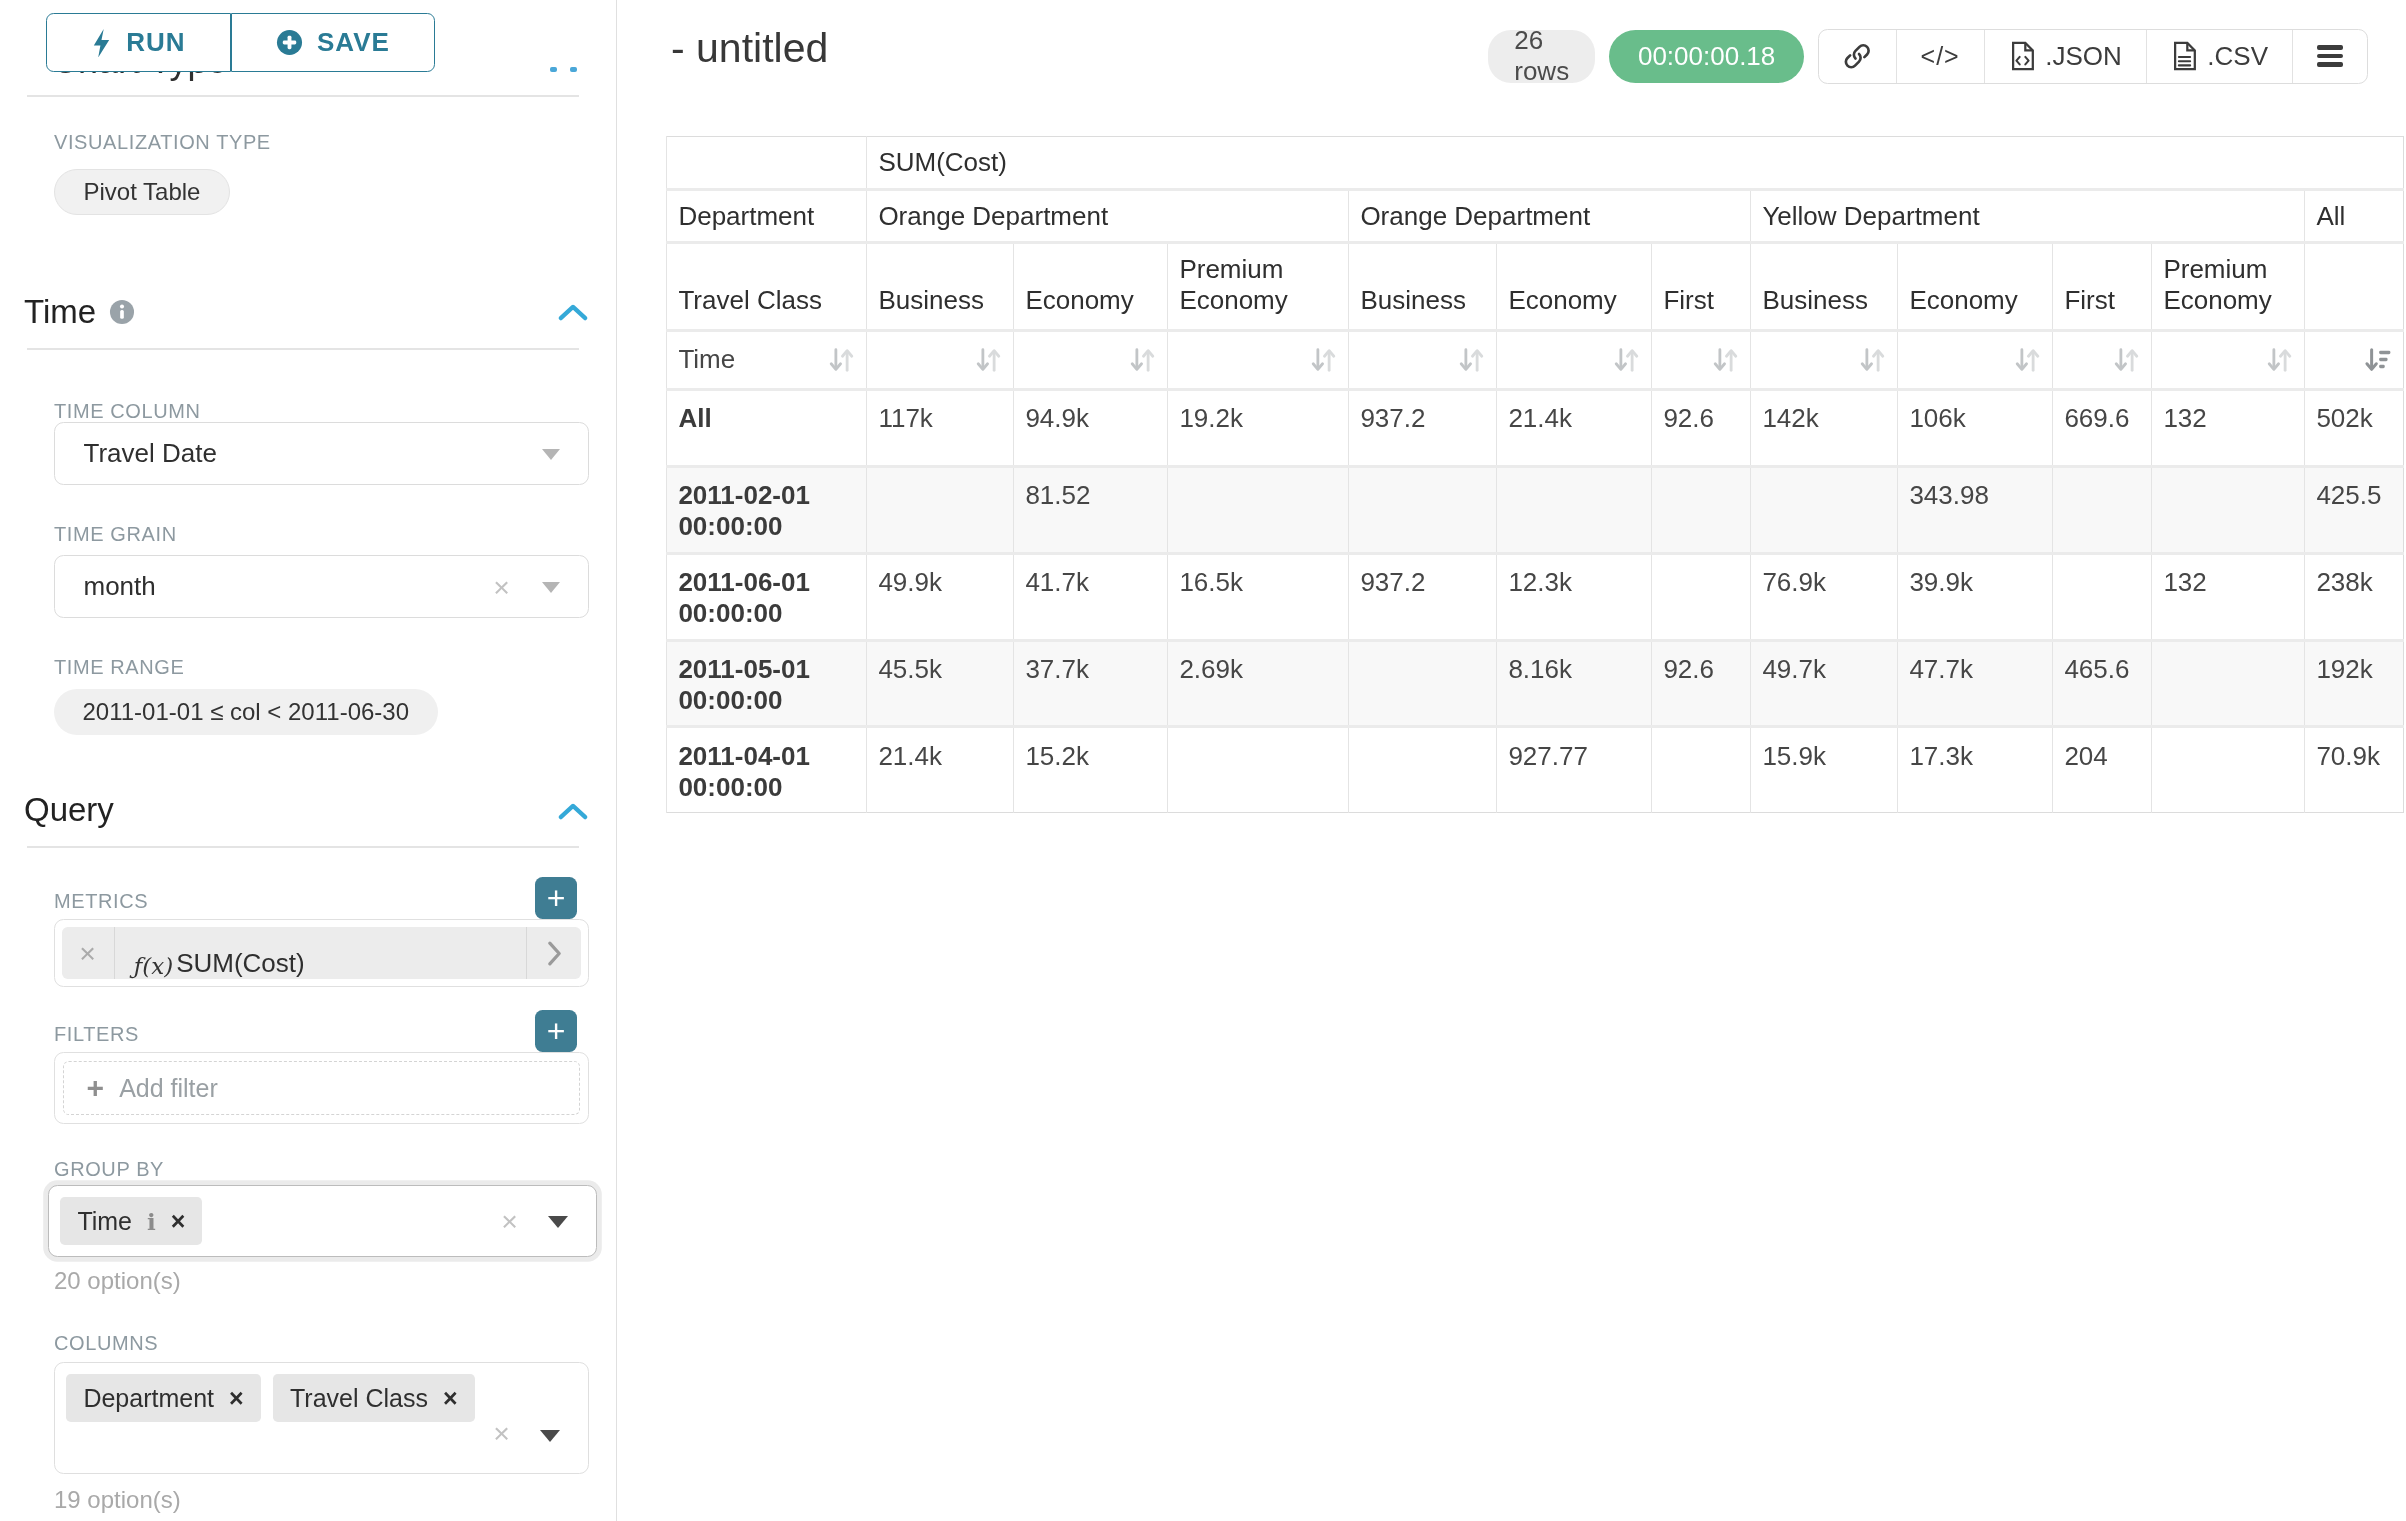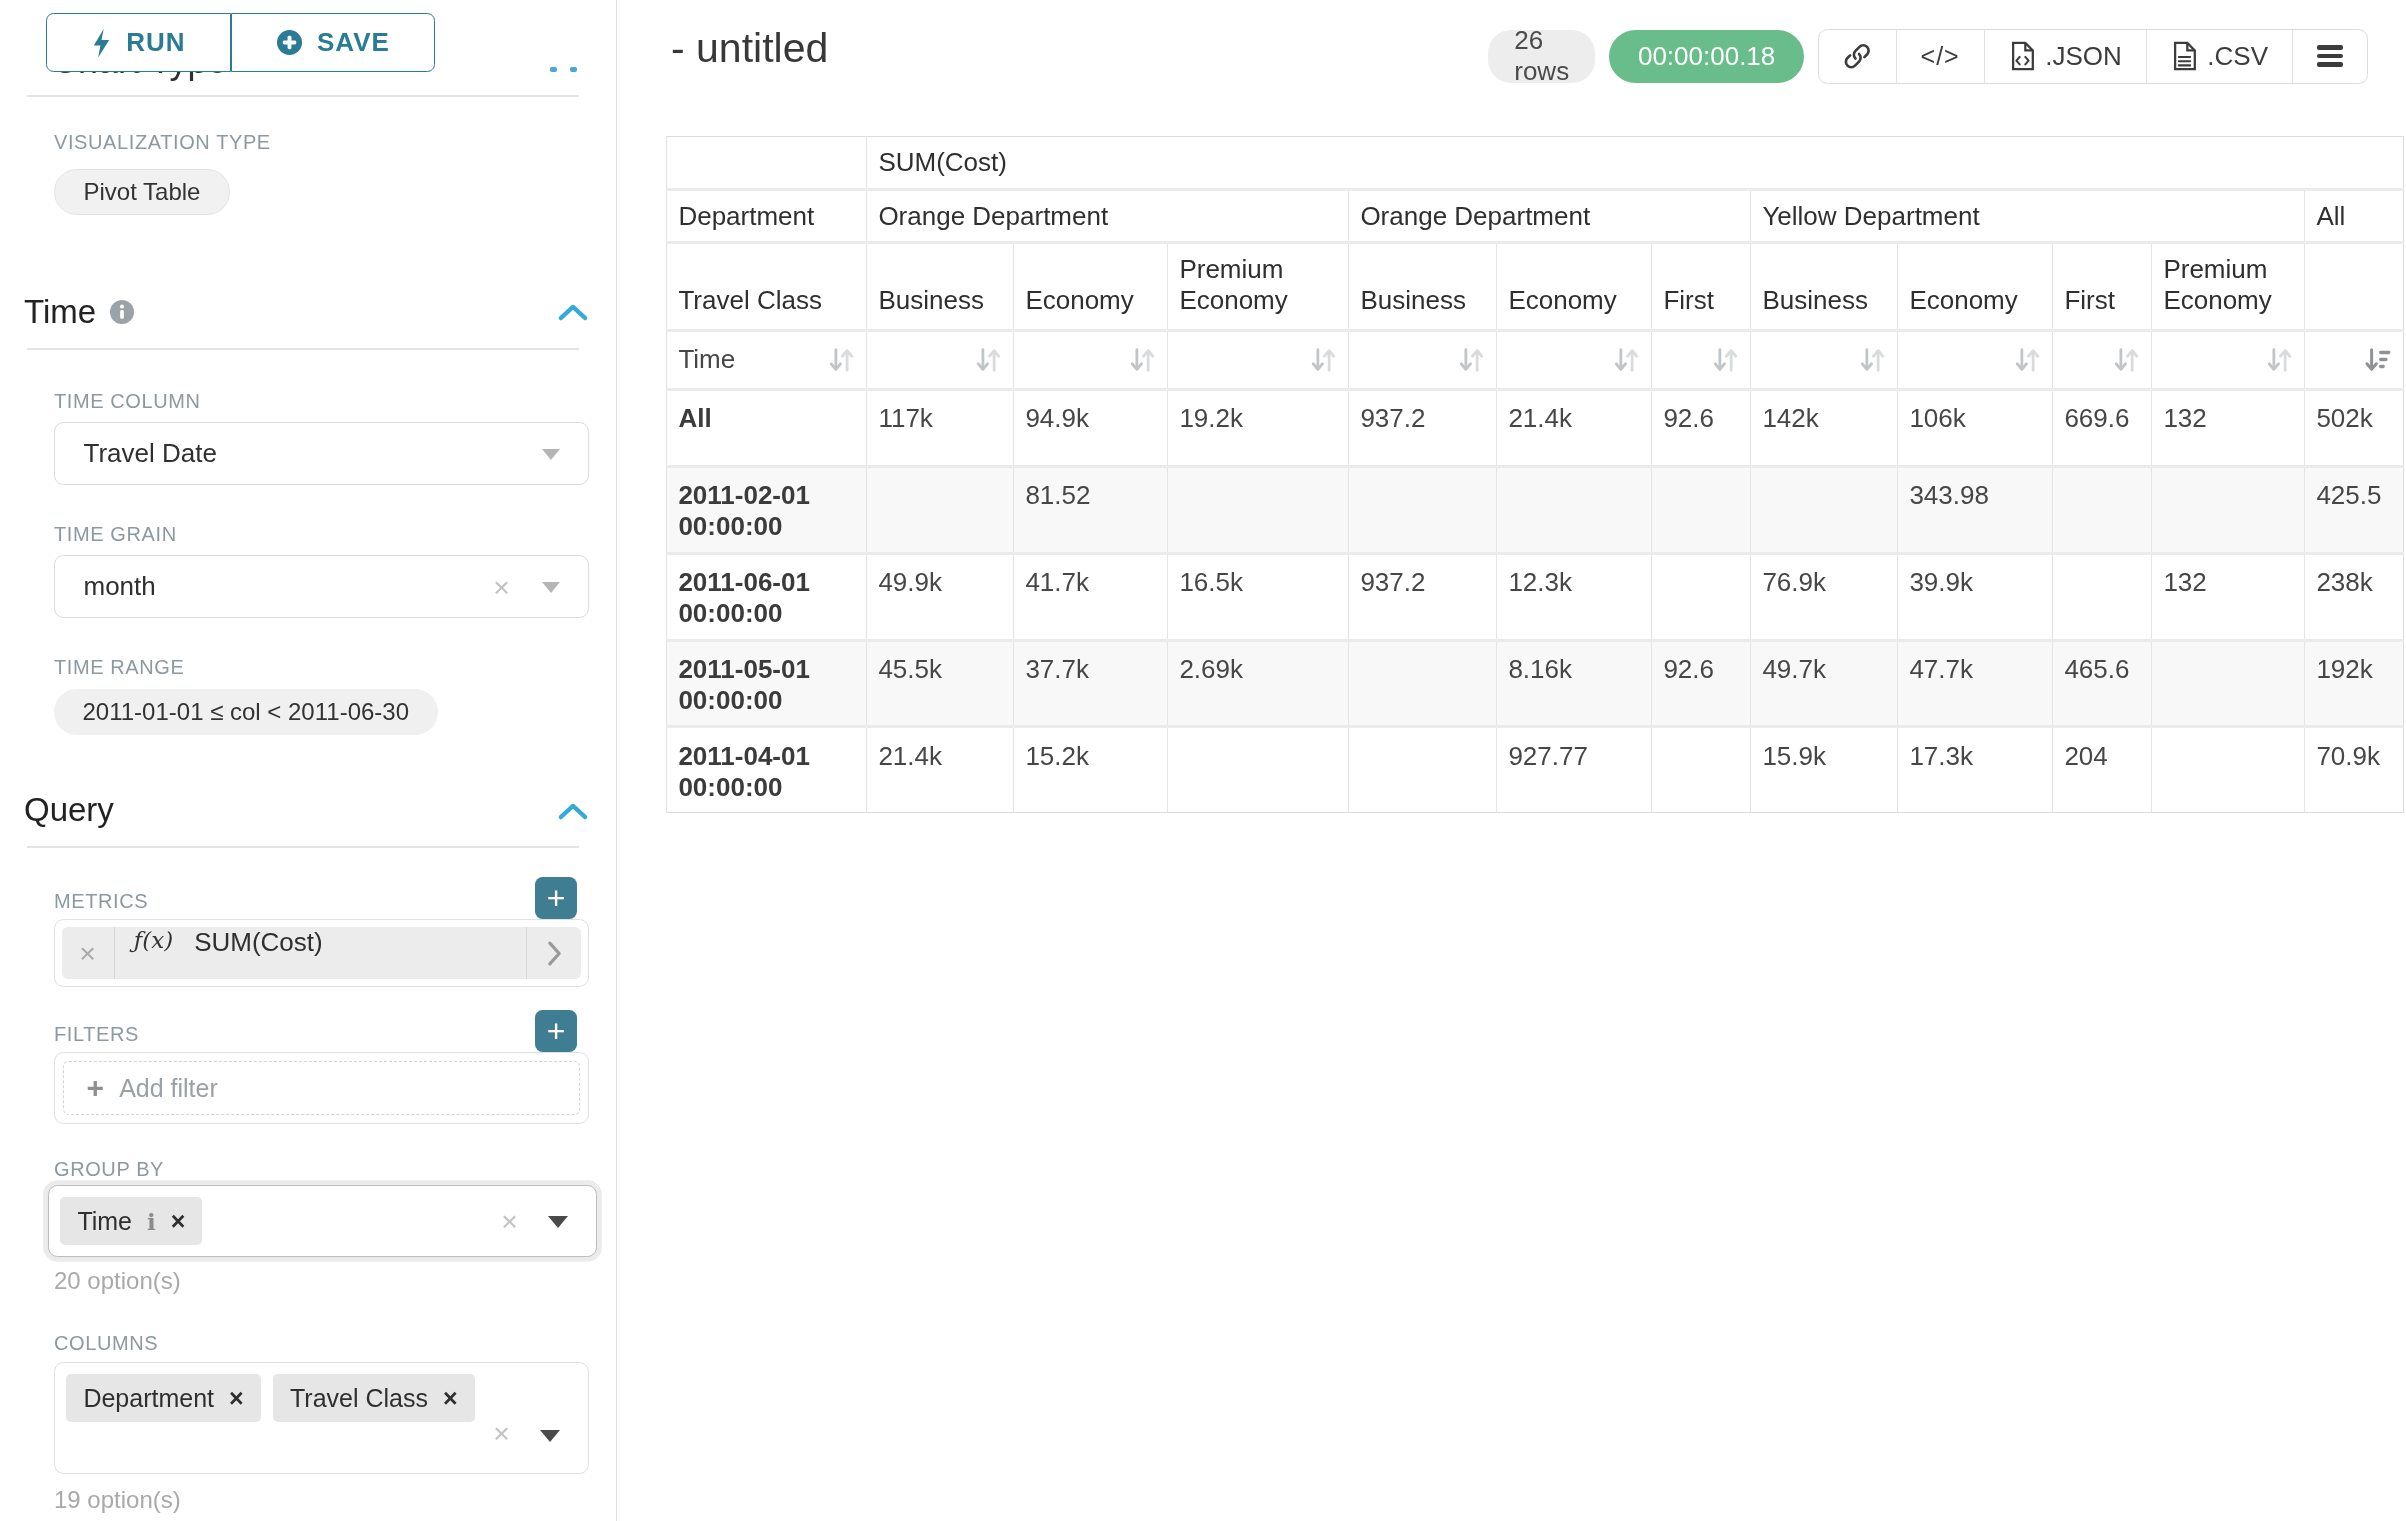--- a/index.html
+++ b/index.html
@@ -37,21 +37,21 @@
   .caret.dark { border-top-color:#4a4a4a; border-left-width:10.5px; border-right-width:10.5px; border-top-width:12.4px; }
   .clear-x { position:absolute; right:78px; top:50%; transform:translateY(-50%);
     font-size:28.5px; color:#c2c2c2; line-height:1; }
   .plus-btn { position:absolute; left:535px; width:42px; height:42px; background:#3f7d93;
     border:none; border-radius:7.6px; color:#fff; font-size:32px; line-height:38px; cursor:pointer; }
   .metric-box { position:absolute; left:54px; top:919px; width:535px; height:68px;
     border:1px solid #e0e0e0; border-radius:9.5px; padding:6.7px; }
   .metric-pill { background:#ececec; border-radius:5.7px; height:100%; display:flex; align-items:stretch; }
   .metric-pill .mx { width:53px; display:flex; align-items:center; justify-content:center;
     color:#ababab; font-size:28.5px; border-right:1px solid #d8d8d8; cursor:pointer; }
-  .metric-pill .mid { flex:1; display:flex; align-items:flex-start; gap:21px; padding-left:19px; }
+  .metric-pill .mid { flex:1; display:flex; align-items:flex-end; gap:3px; padding-left:19px; }
   .metric-pill .fx { font-family:"DejaVu Serif","Liberation Serif",serif; font-style:italic;
     font-size:23px; color:#333; }
   .metric-pill .mv { font-size:26px; color:#2f2f2f; }
   .metric-pill .mchev { width:55px; display:flex; align-items:center; justify-content:center;
     border-left:1px solid #d8d8d8; cursor:pointer; }
   .addfilter-outer { position:absolute; left:54px; top:1052px; width:535px; height:72px;
     border:1px solid #e0e0e0; border-radius:9.5px; padding:7.6px; }
   .addfilter-inner { border:1.9px dashed #d4d4d4; border-radius:5.7px; height:100%;
     display:flex; align-items:center; gap:15px; padding-left:23px; cursor:pointer; }
   .addfilter-inner .plus { color:#8f8f8f; font-size:30px; font-weight:700; }
@@ -145,21 +145,21 @@
         <circle cx="13.5" cy="13.5" r="12.5" fill="#9aa3a9"></circle>
         <circle cx="13.5" cy="7.8" r="2.1" fill="#fff"></circle>
         <rect x="11.6" y="11.4" width="3.8" height="9.2" rx="1.6" fill="#fff"></rect>
       </svg>
     </div>
     <svg class="section-chevron" style="top:302px" width="32" height="21" viewBox="0 0 34 22">
       <polyline points="4,17 17,5 30,17" fill="none" stroke="#35a9d8" stroke-width="4.5" stroke-linecap="round" stroke-linejoin="round"></polyline>
     </svg>
     <div class="divider" style="top:348px"></div>
 
-    <div class="ctl-label" style="top:390px">TIME COLUMN</div>
+    <div class="ctl-label" style="top:400px">TIME COLUMN</div>
     <div class="select" style="top:422px">
       <span class="val">Travel Date</span>
       <span class="caret"></span>
     </div>
 
     <div class="ctl-label" style="top:523px">TIME GRAIN</div>
     <div class="select" style="top:555px">
       <span class="val">month</span>
       <span class="clear-x">×</span>
       <span class="caret"></span>

